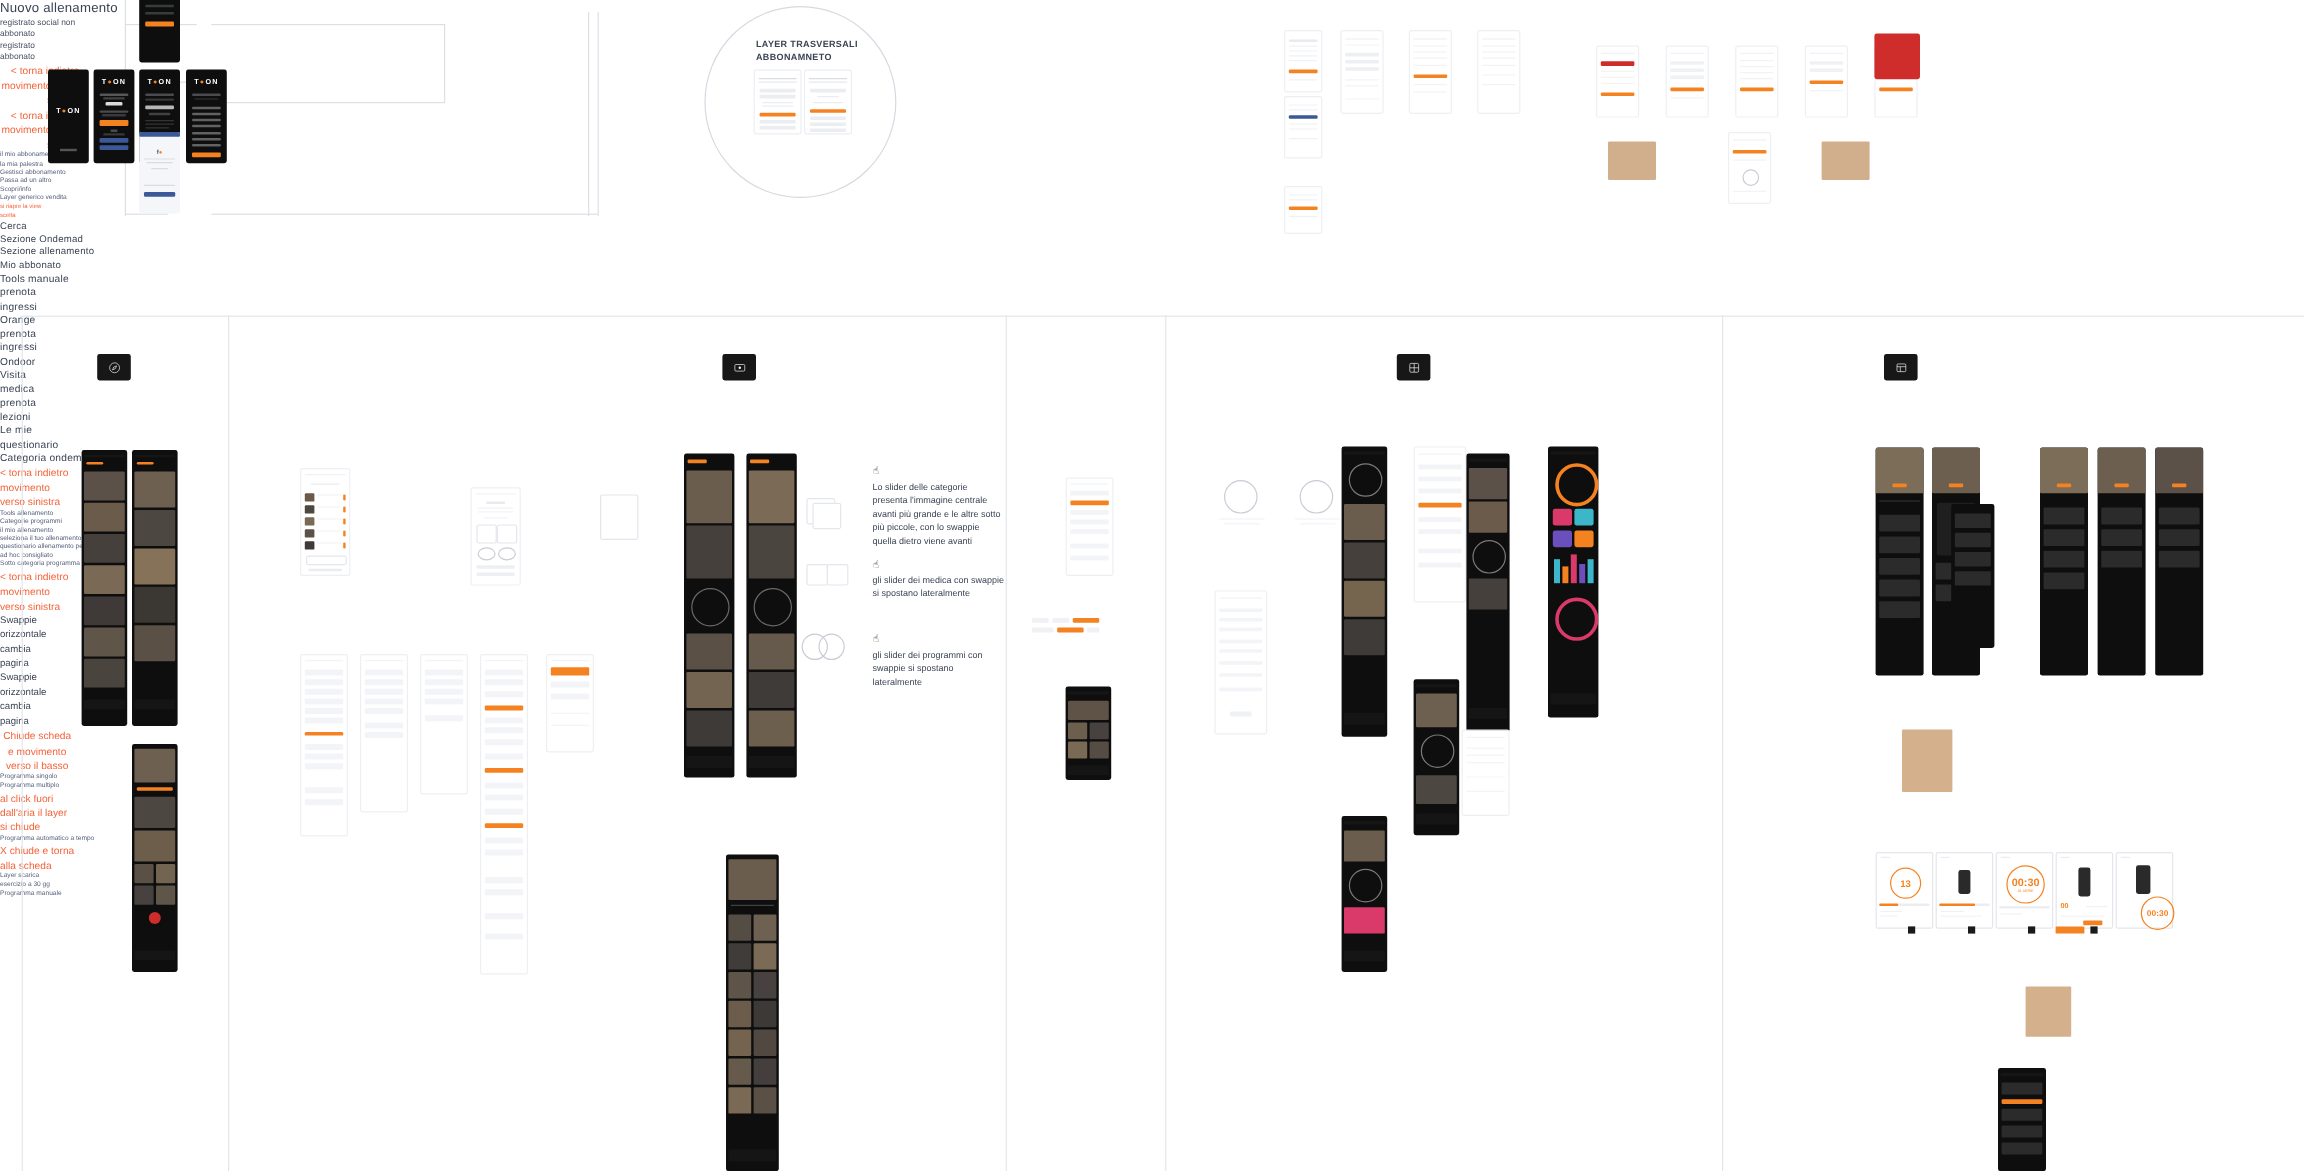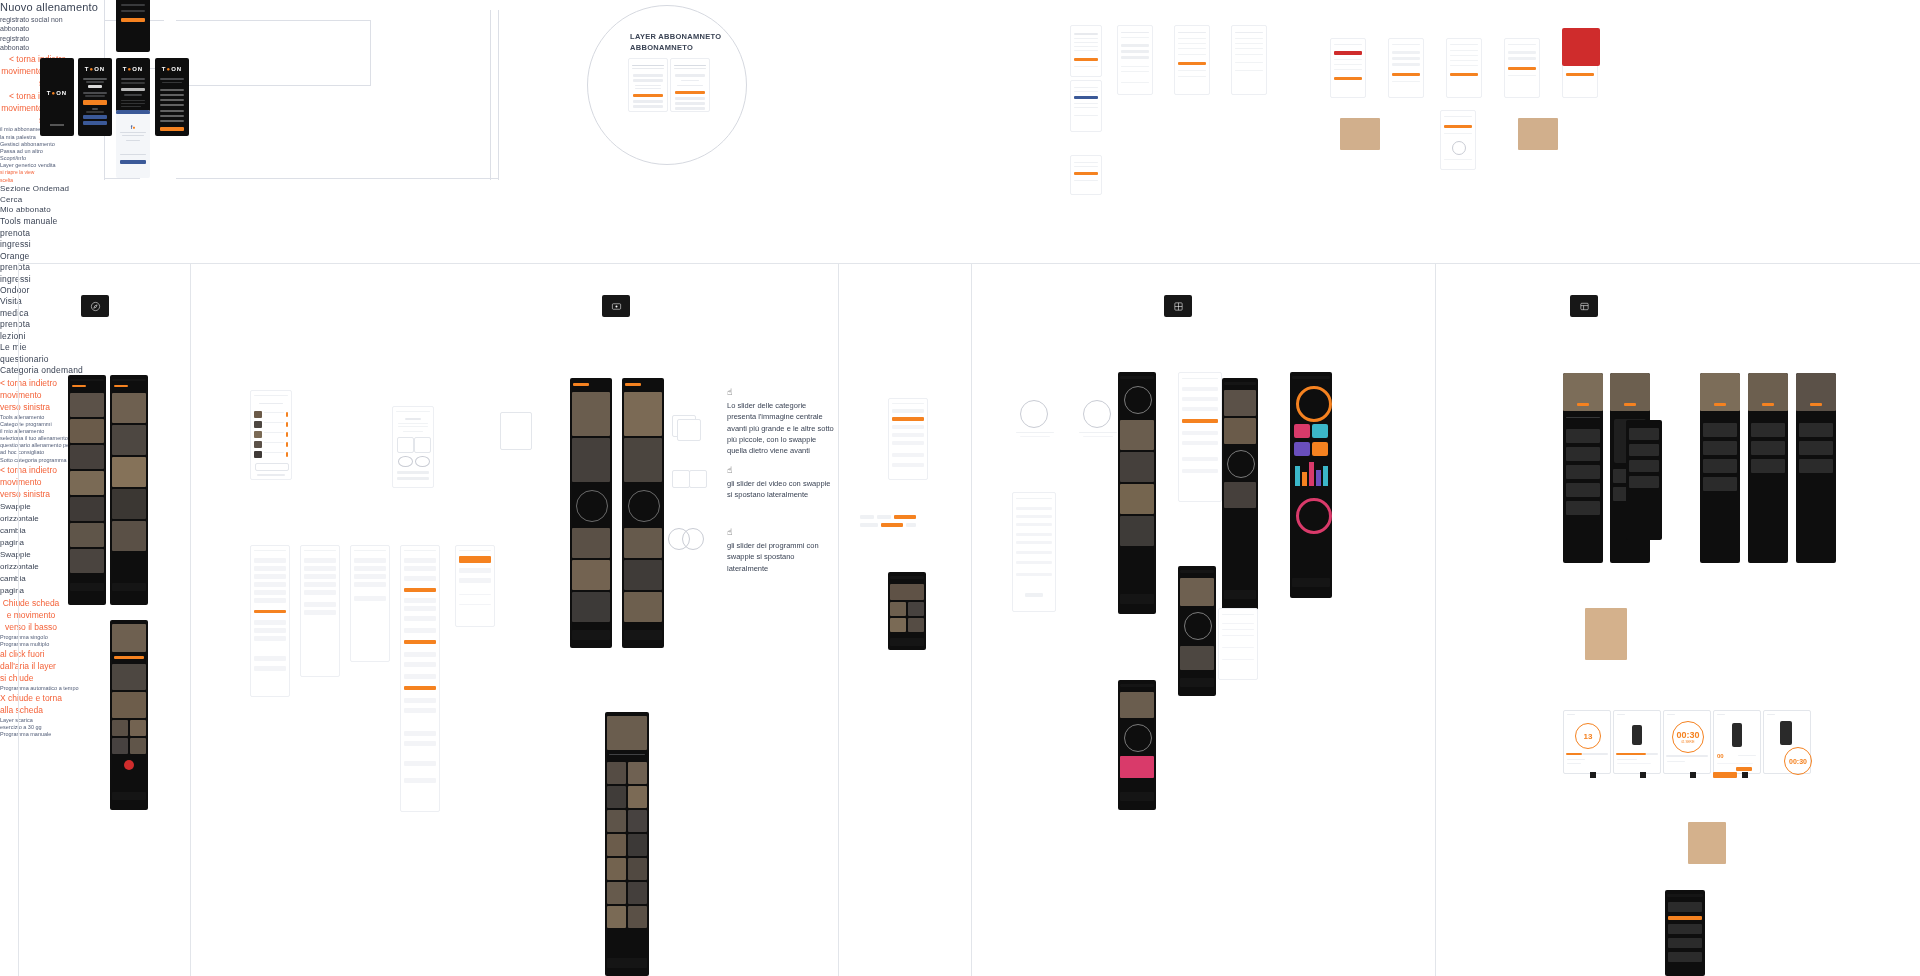--- a/index.html
+++ b/index.html
@@ -136,21 +136,21 @@
     <div class="bar orange" style="left:5px;top:69px;width:24px;height:4px;"></div>
   </div>
 
   <div class="lbl" style="left:199px;top:63px;">Nuovo allenamento</div>
 
   <div class="lbl-sm" style="left:410px;top:166px;width:70px;">registrato social non abbonato</div>
   <div class="lbl-sm" style="left:504px;top:166px;width:60px;">registrato abbonato</div>
 
   <div class="bigcircle" style="left:587px;top:5px;width:158px;height:158px;"></div>
   <div class="abs" style="left:630px;top:32px;font-size:7.5px;font-weight:bold;color:#3a4354;letter-spacing:.3px;line-height:1.45;">
-    <div>LAYER ABBONAMNETO</div>
+    <div>LAYER TRASVERSALI</div>
     <div>ABBONAMNETO</div>
   </div>
   <div class="phone light" style="left:628px;top:58px;width:38px;height:52px;background:#fff;border:1px solid #eceef2;">
     <div class="bar grey" style="left:3px;top:6px;width:32px;height:1px;"></div>
     <div class="bar grey" style="left:3px;top:9px;width:32px;height:.8px;opacity:.6;"></div>
     <div class="bar grey" style="left:4px;top:15px;width:30px;height:2.5px;opacity:.5;"></div>
     <div class="bar grey" style="left:4px;top:20px;width:30px;height:2.5px;opacity:.5;"></div>
     <div class="bar grey" style="left:6px;top:26px;width:26px;height:.8px;opacity:.5;"></div>
     <div class="bar grey" style="left:6px;top:29px;width:26px;height:.8px;opacity:.5;"></div>
     <div class="bar orange" style="left:4px;top:35px;width:30px;height:3px;"></div>
@@ -298,30 +298,31 @@
         <path d="M15.5 8.5l-2.2 5.1-5.1 2.2 2.2-5.1z"></path>
       </svg>
   </div>
 
   <div class="tile" style="left:602px;top:295px;">
     <svg viewBox="0 0 24 24">
         <rect x="3" y="6" width="18" height="12" rx="2"></rect>
         <circle cx="12" cy="12" r="2.2" fill="#fff" stroke="none"></circle>
       </svg>
   </div>
+  <div class="lbl" style="left:893px;top:334px;font-size:8px;">Cerca</div>
+
   <div class="lbl" style="left:581px;top:334px;font-size:8px;">Sezione Ondemad</div>
-
-  <div class="lbl" style="left:893px;top:334px;font-size:8px;">Cerca</div>
 
   <div class="tile" style="left:1164px;top:295px;">
     <svg viewBox="0 0 24 24">
         <rect x="4" y="4" width="16" height="16" rx="2"></rect>
         <path d="M12 4v16M4 12h16"></path>
       </svg>
   </div>
+  <div class="lbl" style="left:1136px;top:334px;font-size:8px;">Sezione allenamento</div>
 
   <div class="tile" style="left:1570px;top:295px;">
     <svg viewBox="0 0 24 24">
         <rect x="4" y="5" width="16" height="14" rx="2"></rect>
         <path d="M4 10h16M10 10v9"></path>
       </svg>
   </div>
   <div class="lbl" style="left:1556px;top:334px;font-size:8px;">Mio abbonato</div>
 
   <div class="phone" style="left:68px;top:375px;width:38px;height:230px;">
@@ -502,21 +503,21 @@
     <div class="smallcircle" style="left:0;top:0;width:20px;height:20px;"></div>
     <div class="smallcircle" style="left:14px;top:0;width:20px;height:20px;"></div>
   </div>
 
   <div class="abs" style="left:727px;top:388px;width:110px;">
     <div class="hand">☝</div>
     <div class="note-dark" style="margin-top:3px;">Lo slider delle categorie presenta l'immagine centrale avanti più grande e le altre sotto più piccole, con lo swappie quella dietro viene avanti</div>
   </div>
   <div class="abs" style="left:727px;top:466px;width:110px;">
     <div class="hand">☝</div>
-    <div class="note-dark" style="margin-top:3px;">gli slider dei video con swappie si spostano lateralmente</div>
+    <div class="note-dark" style="margin-top:3px;">gli slider dei medica con swappie si spostano lateralmente</div>
   </div>
   <div class="abs" style="left:727px;top:528px;width:110px;">
     <div class="hand">☝</div>
     <div class="note-dark" style="margin-top:3px;">gli slider dei programmi con swappie si spostano lateralmente</div>
   </div>
 
   <div class="lbl" style="left:581px;top:685px;font-size:8.5px;">Categoria ondemand</div>
   <div class="note-red" style="left:650px;top:702px;width:62px;">&lt; torna indietro movimento verso sinistra</div>
   <div class="phone" style="left:605px;top:712px;width:44px;height:264px;">
     <div class="thumb" style="left:2px;top:4px;width:40px;height:34px;background:#6a5d4e;"></div>

